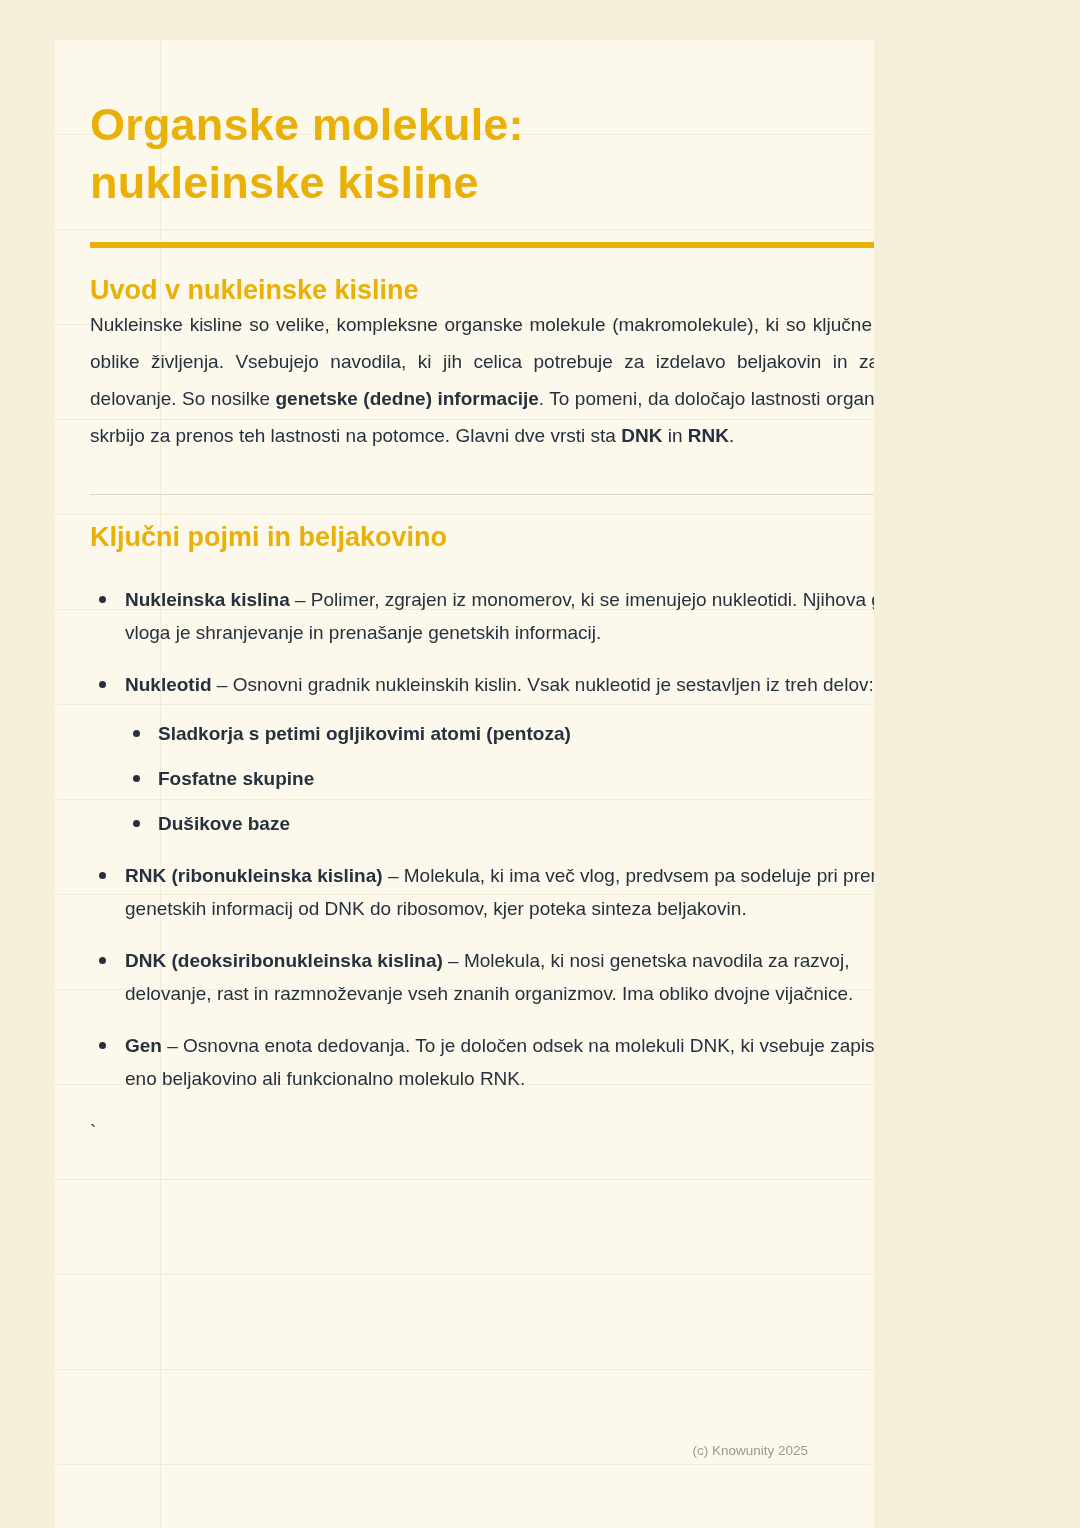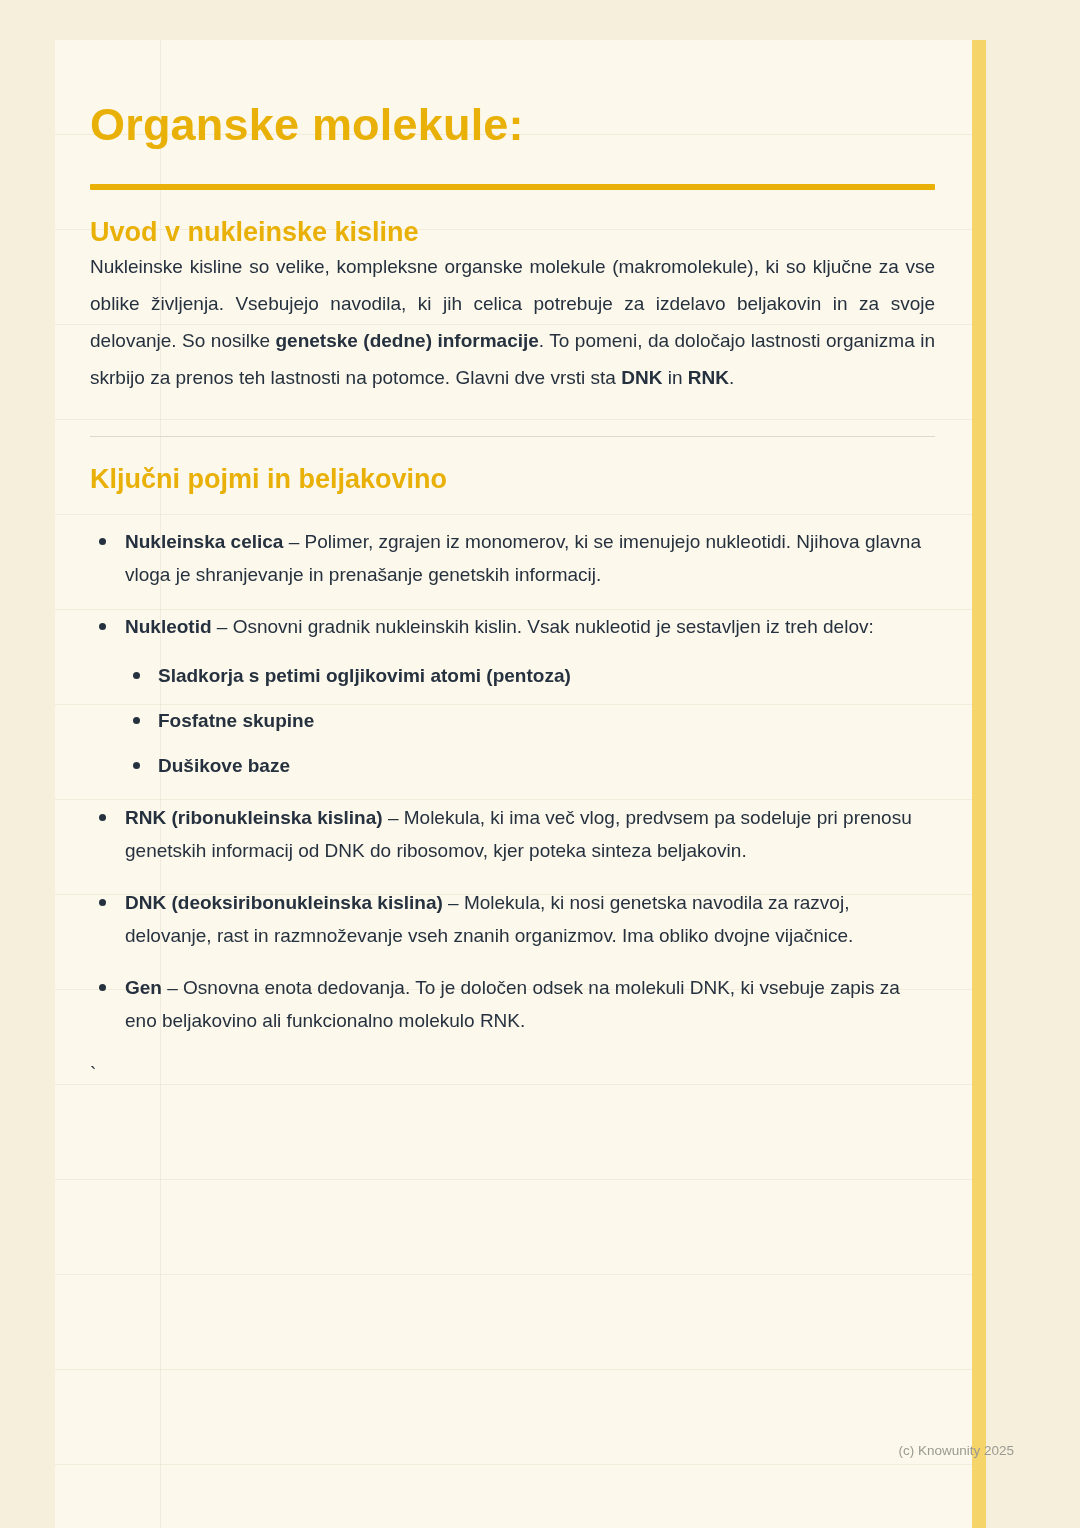--- a/index.html
+++ b/index.html
@@ -3,21 +3,21 @@
 <meta charset="utf-8">
 <style>
   * { margin: 0; padding: 0; box-sizing: border-box; }
   html, body { width: 1080px; }
   body {
     font-family: "Liberation Sans", sans-serif;
     background: #f6efdc;
   }
   .page {
     position: relative;
-    width: 1080px;
+    width: 874px;
     height: 1528px;
     background: #f6efdc;
     overflow: hidden;
   }
   .sheet {
     position: absolute;
     left: 55px;
     top: 40px;
     width: 917px;
     height: 1488px;
@@ -150,38 +150,39 @@
 
 <div class="page">
   <div class="sheet"></div>
   <div class="rule-line-vertical"></div>
   <div class="accent-stripe"></div>
 
   <div class="content">
 
     <h1 class="doc-title">
       <span style="display:block">Organske molekule:</span>
+      <span style="display:block">nukleinske kisline</span>
     </h1>
 
     <div class="title-rule"></div>
 
     <section>
       <h2 class="section-heading">Uvod v nukleinske kisline</h2>
       <p class="intro-paragraph"><span>Nukleinske kisline so velike, kompleksne organske molekule (makromolekule), ki so ključne za vse oblike življenja. Vsebujejo navodila, ki jih celica potrebuje za izdelavo beljakovin in za svoje delovanje. So nosilke </span><span class="seg-bold">genetske (dedne) informacije</span><span>. To pomeni, da določajo lastnosti organizma in skrbijo za prenos teh lastnosti na potomce. Glavni dve vrsti sta </span><span class="seg-bold">DNK</span><span> in </span><span class="seg-bold">RNK</span><span>.</span></p>
     </section>
 
     <hr class="section-divider">
 
     <section>
       <h2 class="section-heading">Ključni pojmi in beljakovino</h2>
 
       <ul class="definitions-list">
 
         <li>
-          <span><span class="seg-bold">Nukleinska celica</span><span> – Polimer, zgrajen iz monomerov, ki se imenujejo nukleotidi. Njihova glavna vloga je shranjevanje in prenašanje genetskih informacij.</span></span>
+          <span><span class="seg-bold">Nukleinska kislina</span><span> – Polimer, zgrajen iz monomerov, ki se imenujejo nukleotidi. Njihova glavna vloga je shranjevanje in prenašanje genetskih informacij.</span></span>
         </li>
 
         <li>
           <span><span class="seg-bold">Nukleotid</span><span> – Osnovni gradnik nukleinskih kislin. Vsak nukleotid je sestavljen iz treh delov:</span></span>
           <ul class="sub-list">
             <li>
               <span><span class="seg-bold">Sladkorja s petimi ogljikovimi atomi (pentoza)</span></span>
             </li>
             <li>
               <span><span class="seg-bold">Fosfatne skupine</span></span>

